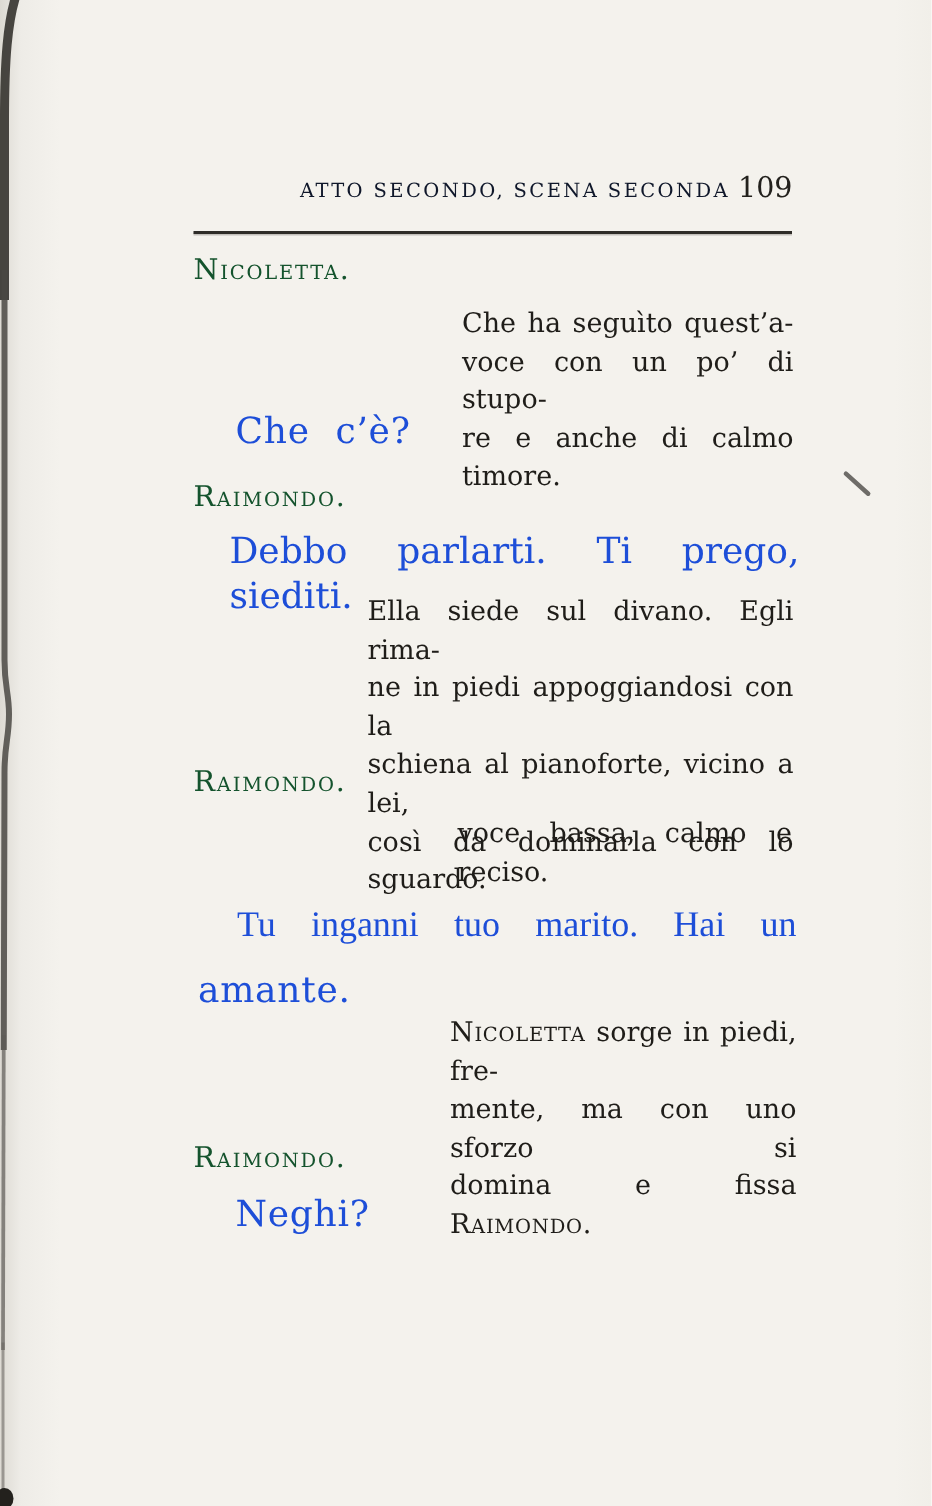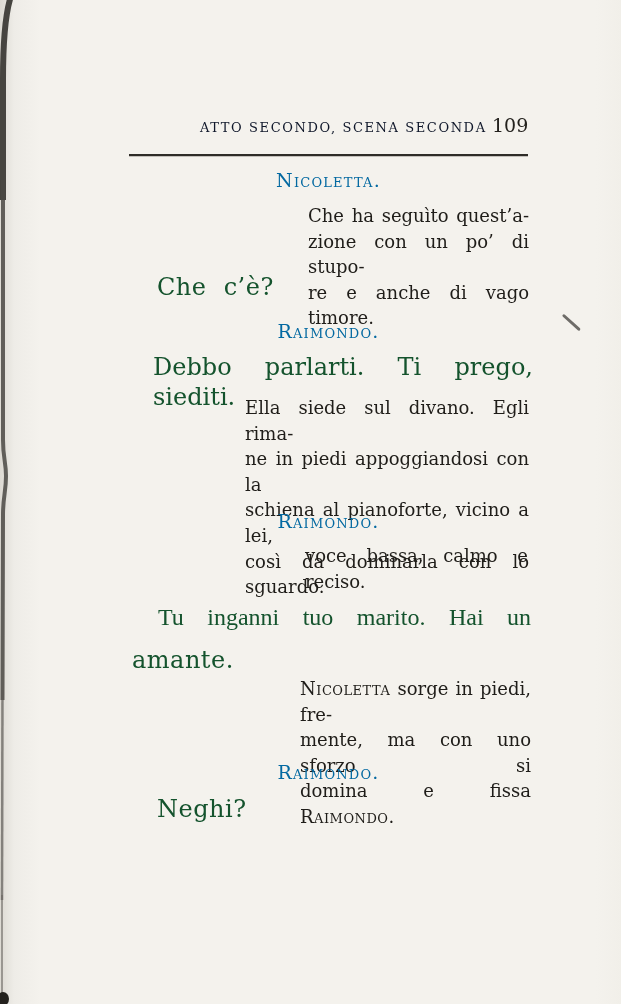--- a/index.html
+++ b/index.html
@@ -37,25 +37,25 @@
   .separator-rule {
     left: 129px; top: 154px;
     width: 399px; height: 2px;
     background: #2e2c28;
     box-shadow: 0 1px 0 rgba(46,44,40,0.25);
   }
 
   
   .speaker {
     left: 129px; width: 399px;
-    text-align: center;
+    text-align: left;
     font-size: 19px;
     font-variant: small-caps;
     letter-spacing: 1.2px;
-    color: #0369a1;
+    color: #14532d;
     white-space: nowrap;
   }
   .speaker-nicoletta { top: 169px; }
   .speaker-raimondo-1 { top: 320px; }
   .speaker-raimondo-2 { top: 510px; }
   .speaker-raimondo-3 { top: 761px; }
 
   
   .sd {
     font-size: 18px;
@@ -71,21 +71,21 @@
   .sd-1 { left: 308px; top: 203px; width: 221px; }
   .sd-2 { left: 245px; top: 395px; width: 284px; }
   .sd-3 { left: 305px; top: 543px; width: 223px; }
   .sd-4 { left: 300px; top: 676px; width: 231px; }
   .smallcaps { font-variant: small-caps; letter-spacing: 0.5px; }
 
   
   .dialogue {
     font-size: 24px;
     line-height: 30px;
-    color: #14532d;
+    color: #1d4ed8;
     white-space: nowrap;
   }
   .dlg-che-ce { left: 157px; top: 272px; word-spacing: 9px; letter-spacing: 0.5px; }
   .dlg-debbo {
     left: 153px; top: 352px; width: 380px;
     text-align: justify; text-align-last: justify;
     white-space: normal;
   }
   .dlg-tu {
     left: 158px; top: 602px; width: 373px;
@@ -117,22 +117,22 @@
 </svg>
 
 <div class="abs running-header">ATTO SECONDO, SCENA SECONDA</div>
 <div class="abs page-number">109</div>
 <div class="abs separator-rule"></div>
 
 <div class="abs speaker speaker-nicoletta">Nicoletta.</div>
 
 <div class="abs sd sd-1">
   <div class="sd-line">Che ha seguìto quest’a-</div>
-  <div class="sd-line">zione con un po’ di stupo-</div>
-  <div class="sd-line">re e anche di vago timore.</div>
+  <div class="sd-line">voce con un po’ di stupo-</div>
+  <div class="sd-line">re e anche di calmo timore.</div>
 </div>
 
 <div class="abs dialogue dlg-che-ce">Che c’è?</div>
 
 <div class="abs speaker speaker-raimondo-1">Raimondo.</div>
 
 <div class="abs dialogue dlg-debbo">Debbo parlarti. Ti prego, siediti.</div>
 
 <div class="abs sd sd-2">
   <div class="sd-line">Ella siede sul divano. Egli rima-</div>

